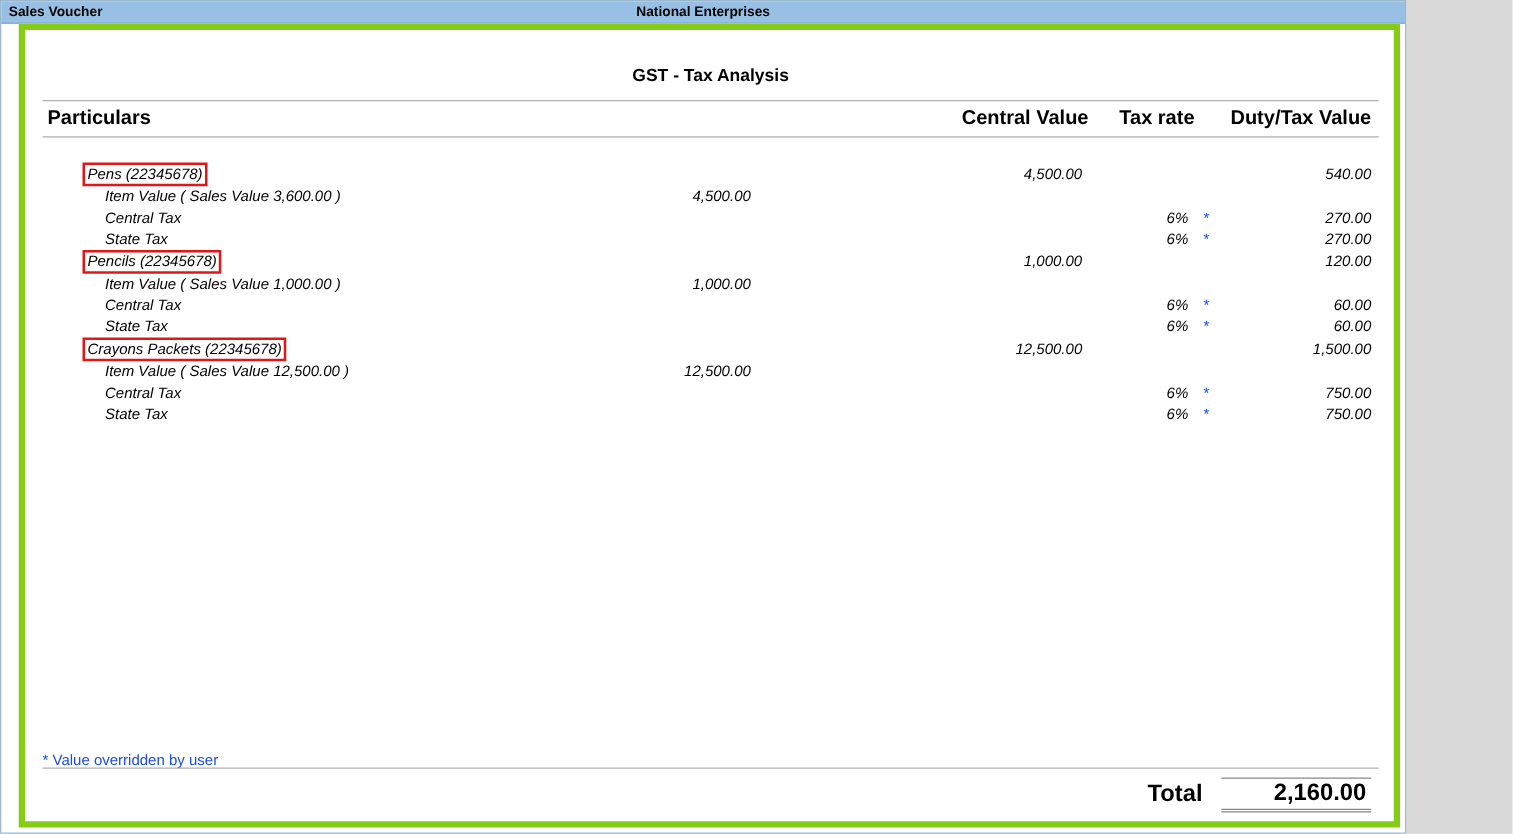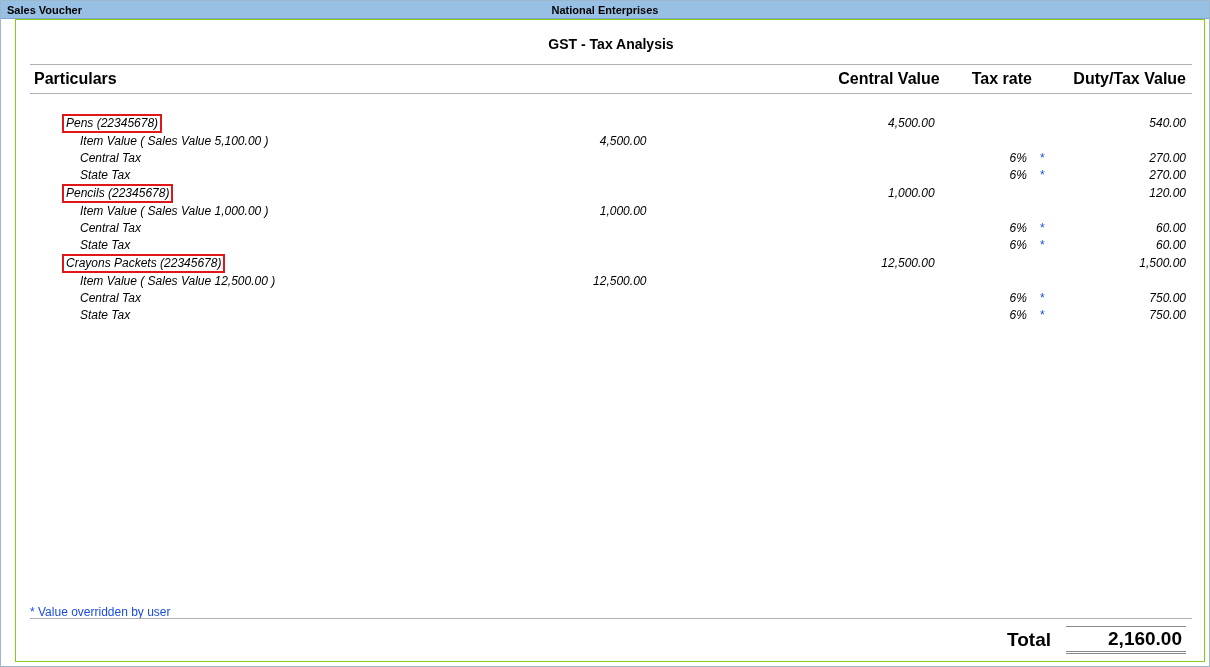--- a/index.html
+++ b/index.html
@@ -4,21 +4,21 @@
 <style>
   * { box-sizing: border-box; }
   body {
     margin: 0;
     font-family: Arial, Helvetica, sans-serif;
     font-size: 12px;
     background: #d9d9d9;
     color: #000;
   }
   .outer {
-    width: 1210px;
+    width: 1125px;
     height: 667px;
     background: #fff;
     border: 1px solid #9bb8cc;
     position: relative;
   }
   .topbar {
     background: #98c0e4;
     height: 18px;
     line-height: 18px;
     border-bottom: 1px solid #7da7cd;
@@ -26,22 +26,22 @@
     font-weight: bold;
     color: #000;
     position: relative;
   }
   .topbar .left { position: absolute; left: 6px; }
   .topbar .center { text-align: center; }
   .content {
     position: absolute;
     top: 18px; left: 14px; right: 4px; bottom: 4px;
     background: #fff;
-    border: 1px solid #84cc16;
-    padding: 8px 12px 6px 14px;
+    border: 5px solid #84cc16;
+    padding: 20px 12px 6px 14px;
   }
   .title {
     text-align: center;
     font-weight: bold;
     font-size: 14px;
     padding: 8px 0 12px 0;
   }
   .hdr-row {
     border-top: 1px solid #b0b0b0;
     border-bottom: 1px solid #b0b0b0;
@@ -137,21 +137,21 @@
 
       <tr>
         <td class="col-part ind1"><span class="redbox">Pens (22345678)</span></td>
         <td class="col-val"></td>
         <td class="col-tax ital">4,500.00</td>
         <td class="col-rate"></td>
             <td class="col-ast"></td>
         <td class="col-duty ital">540.00</td>
       </tr>
       <tr>
-        <td class="col-part ind2 ital">Item Value ( Sales Value 5,100.00 )</td>
+        <td class="col-part ind2 ital">Item Value ( Sales Value 3,600.00 )</td>
         <td class="col-val ital">4,500.00</td>
         <td class="col-tax"></td>
             <td class="col-rate"></td>
             <td class="col-ast"></td>
             <td class="col-duty"></td>
       </tr>
       <tr>
         <td class="col-part ind2 ital">Central Tax</td>
         <td class="col-val"></td>
             <td class="col-tax"></td>

